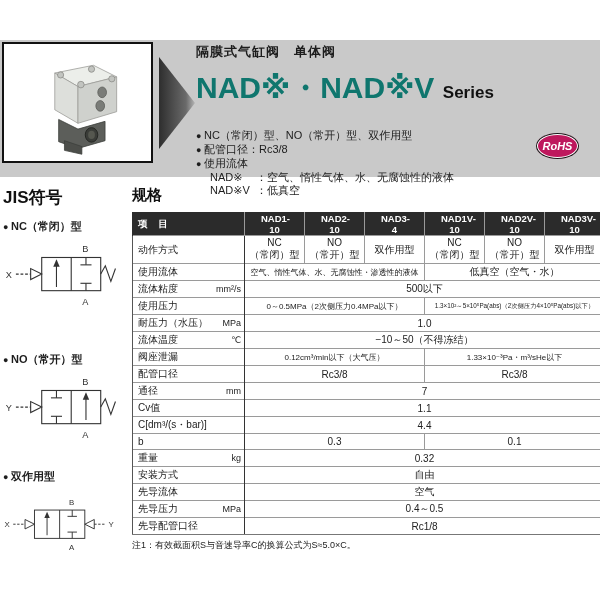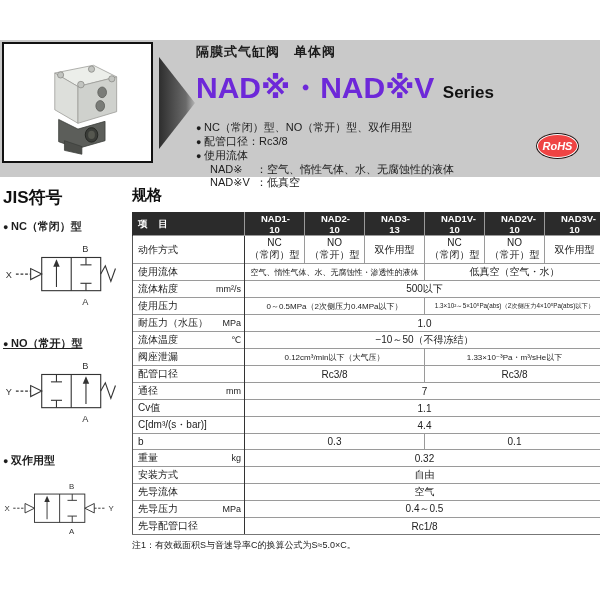--- a/index.html
+++ b/index.html
@@ -7,27 +7,27 @@
   .page { position:relative; width:600px; height:600px; background:#fff; overflow:hidden; color:#222;border-radius:17px; }
 
   
   .band { position:absolute; left:0; top:40px; width:600px; height:137px; background:#c9c9c9; }
   .photo-box { position:absolute; left:2px; top:42px; width:151px; height:121px; background:#fff; border:2px solid #111; }
   .photo-box svg { width:100%; height:100%; }
   .head-arrow { position:absolute; left:157px; top:55px; }
   .head-text { position:absolute; left:196px; top:43px; width:400px; }
   .category { font-size:13px; font-weight:bold; color:#1d1d1d; letter-spacing:1px; }
   .title-line { margin-top:7px; white-space:nowrap; }
-  .title-main { font-size:30px; font-weight:bold; color:#6d28d9; letter-spacing:0px; }
+  .title-main { font-size:30px; font-weight:bold; color:#0f766e; letter-spacing:0px; }
   .title-suffix { font-size:17px; font-weight:bold; color:#111; margin-left:4px; }
-  .bullets { margin-top:12px; font-size:11px; color:#1d1d1d; line-height:13px; }
+  .bullets { margin-top:20px; font-size:11px; color:#1d1d1d; line-height:13px; }
   .bullet-row::before { content:"● "; font-size:9px; }
   .fluid-row { padding-left:14px; }
   .fluid-label { display:inline-block; width:46px; }
-  .rohs { position:absolute; left:536px; top:133px; width:43px; height:26px; background:#ef4444; border-radius:50%;
+  .rohs { position:absolute; left:536px; top:133px; width:43px; height:26px; background:#be185d; border-radius:50%;
           color:#fff; font-size:11px; font-weight:bold; font-style:italic; display:flex; align-items:center; justify-content:center;
           box-shadow:inset 0 0 0 1px #161616, inset 0 0 0 2px #fff; }
 
   
   .jis { position:absolute; left:3px; top:186px; width:118px; }
   .jis-heading { font-size:17px; font-weight:bold; color:#111; }
   .jis-section { margin-top:10px; }
   .jis-label { font-size:11px; font-weight:bold; color:#1d1d1d; }
   .jis-label::before { content:"● "; font-size:9px; }
   .jis-svg { display:block; margin-top:4px; }
@@ -126,21 +126,21 @@
         <line class="sym" x1="90" y1="19" x2="90" y2="27"></line>
           <line class="sym" x1="84" y1="27" x2="96" y2="27"></line>
         <line class="sym" x1="90" y1="55" x2="90" y2="47"></line>
           <line class="sym" x1="84" y1="47" x2="96" y2="47"></line>
         <text class="sym-txt" x="86" y="13">B</text>
         <text class="sym-txt" x="86" y="70">A</text>
         <polyline class="sym" points="106,37 111,28 117,45 122,31"></polyline>
       </svg>
     </div>
 
-    <div class="jis-section" style="margin-top:24px;text-decoration:underline;">
+    <div class="jis-section" style="margin-top:40px;">
       <div class="jis-label">NO（常开）型</div>
       <svg class="jis-svg" width="118" height="74" viewBox="0 0 128 76">
         <text class="sym-txt" x="3" y="41">Y</text>
         <line class="sym" x1="14" y1="37" x2="30" y2="37" stroke-dasharray="3,2"></line>
         <polygon class="sym" points="30,31 30,43 42,37"></polygon>
         <rect class="sym" x="42" y="19" width="64" height="36"></rect>
         <line class="sym" x1="74" y1="19" x2="74" y2="55"></line>
         <line class="sym" x1="58" y1="19" x2="58" y2="27"></line>
           <line class="sym" x1="52" y1="27" x2="64" y2="27"></line>
         <line class="sym" x1="58" y1="55" x2="58" y2="47"></line>
@@ -186,21 +186,21 @@
           <col style="width:60px">
         <col style="width:60px">
           <col style="width:60px">
           <col style="width:60px">
       </colgroup>
       <tbody>
           <tr>
             <th class="item">项 目</th>
             <th>NAD1-10</th>
             <th>NAD2-10</th>
-            <th>NAD3-13</th>
+            <th>NAD3-4</th>
             <th>NAD1V-10</th>
             <th>NAD2V-10</th>
             <th>NAD3V-10</th>
           </tr>
           <tr>
             <td class="label"><span class="lbl-wrap"><span>动作方式</span></span></td>
             <td colspan="1">NC
 （常闭）型</td>
             <td colspan="1">NO
 （常开）型</td>

